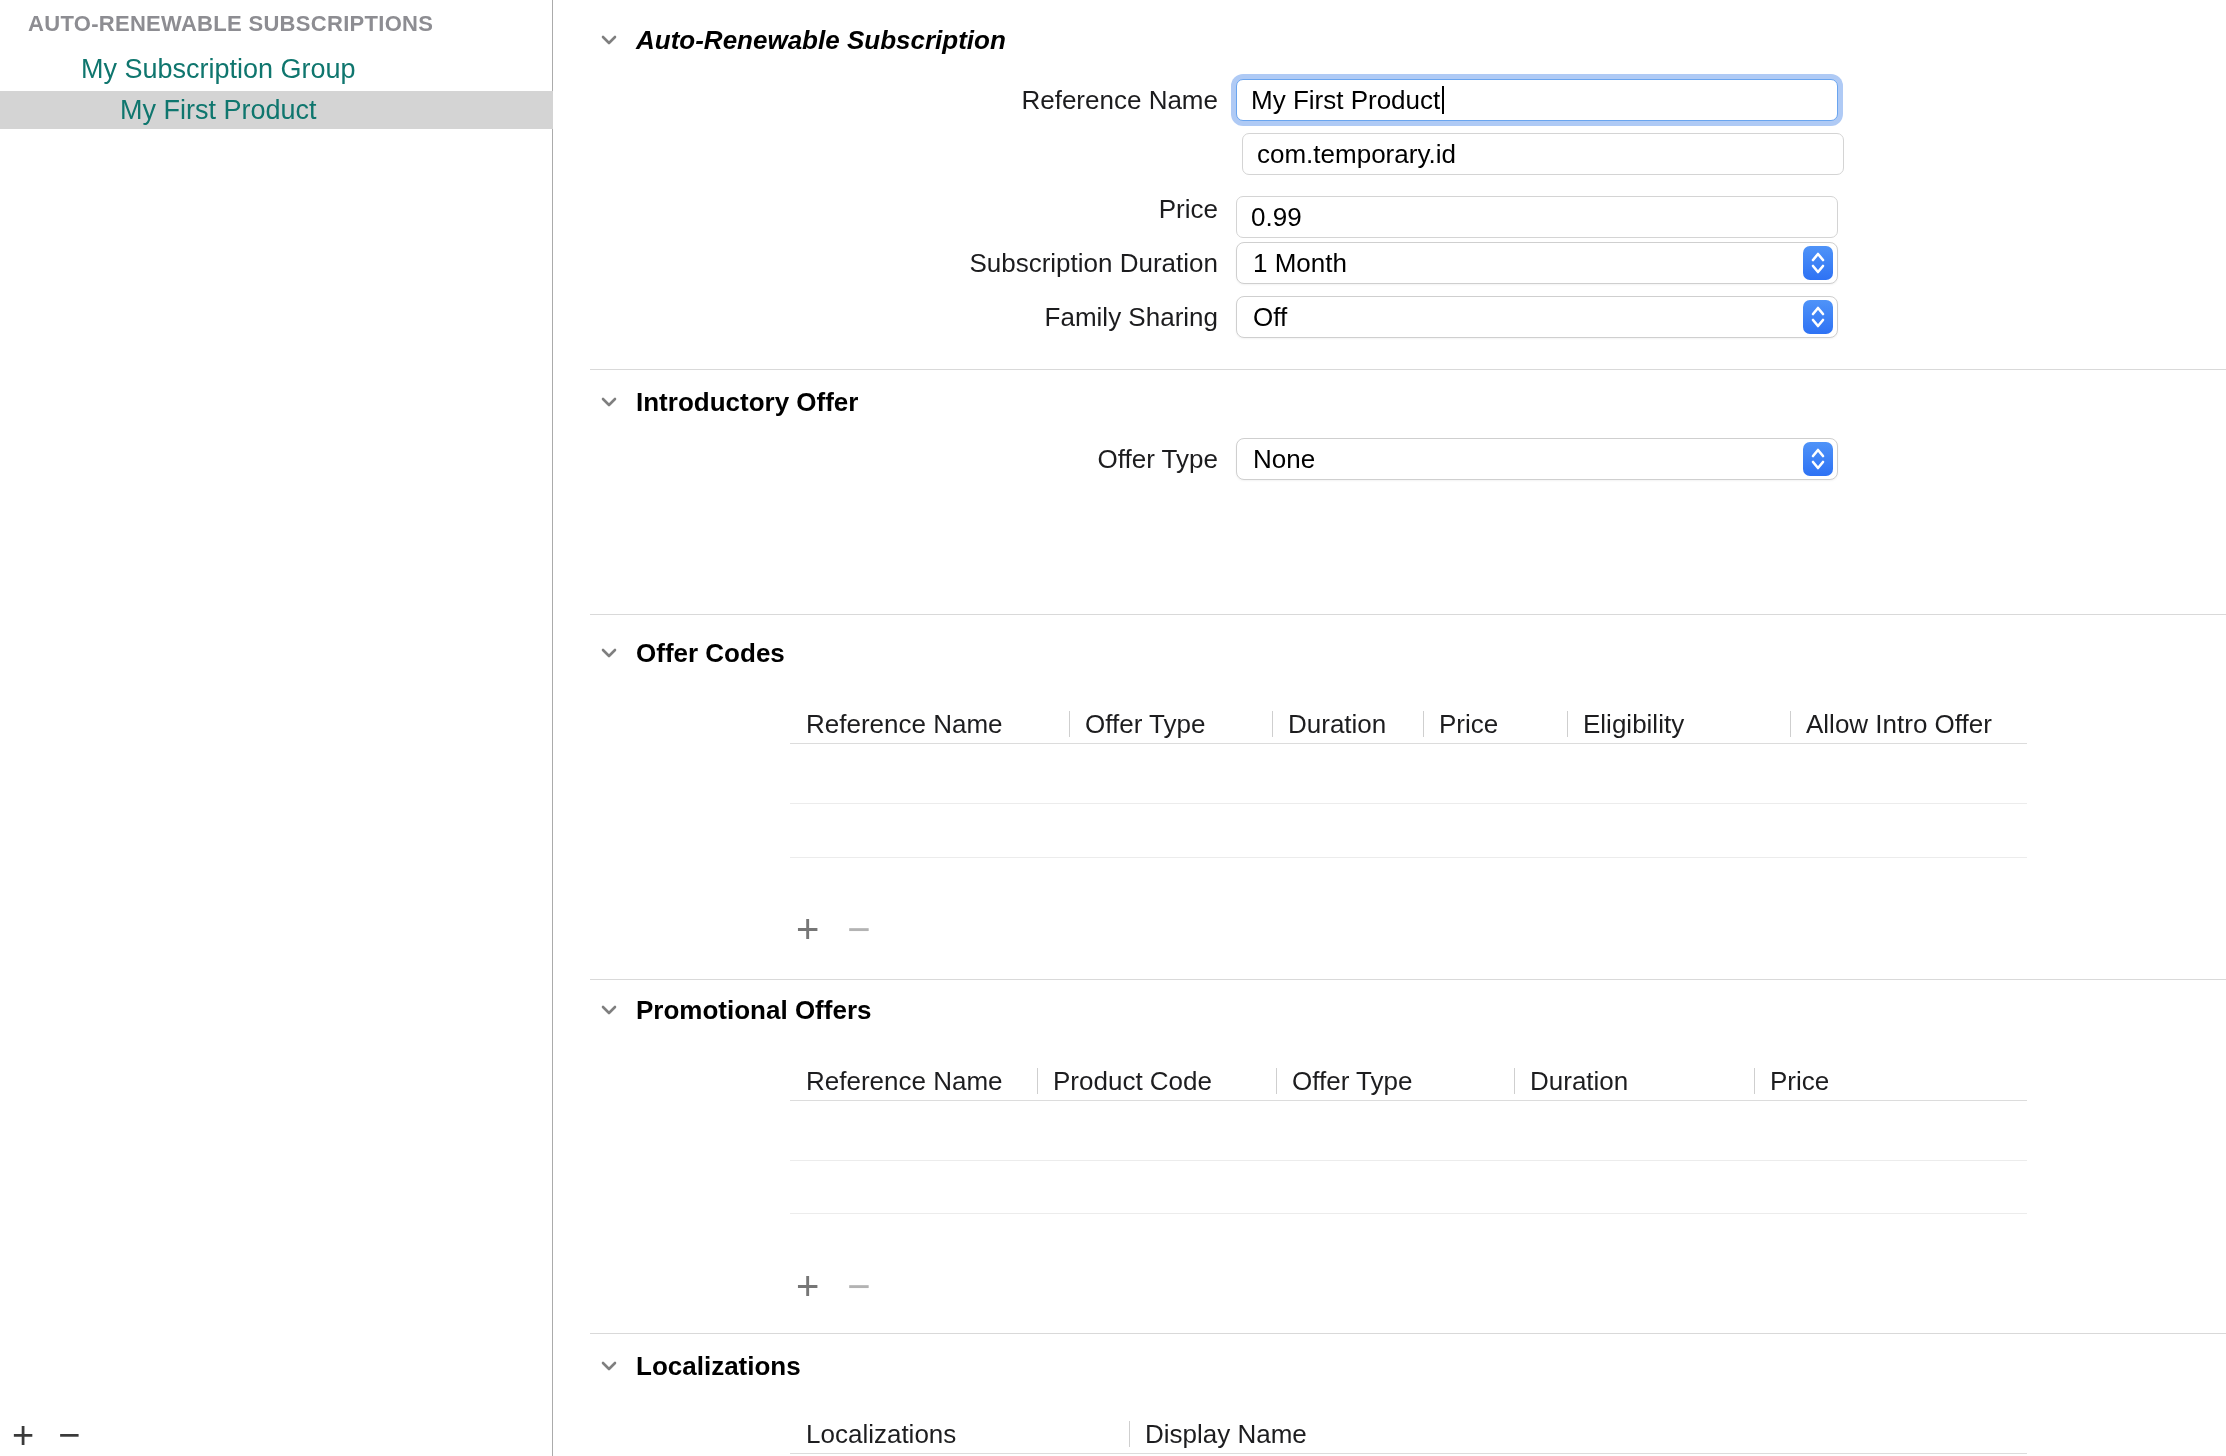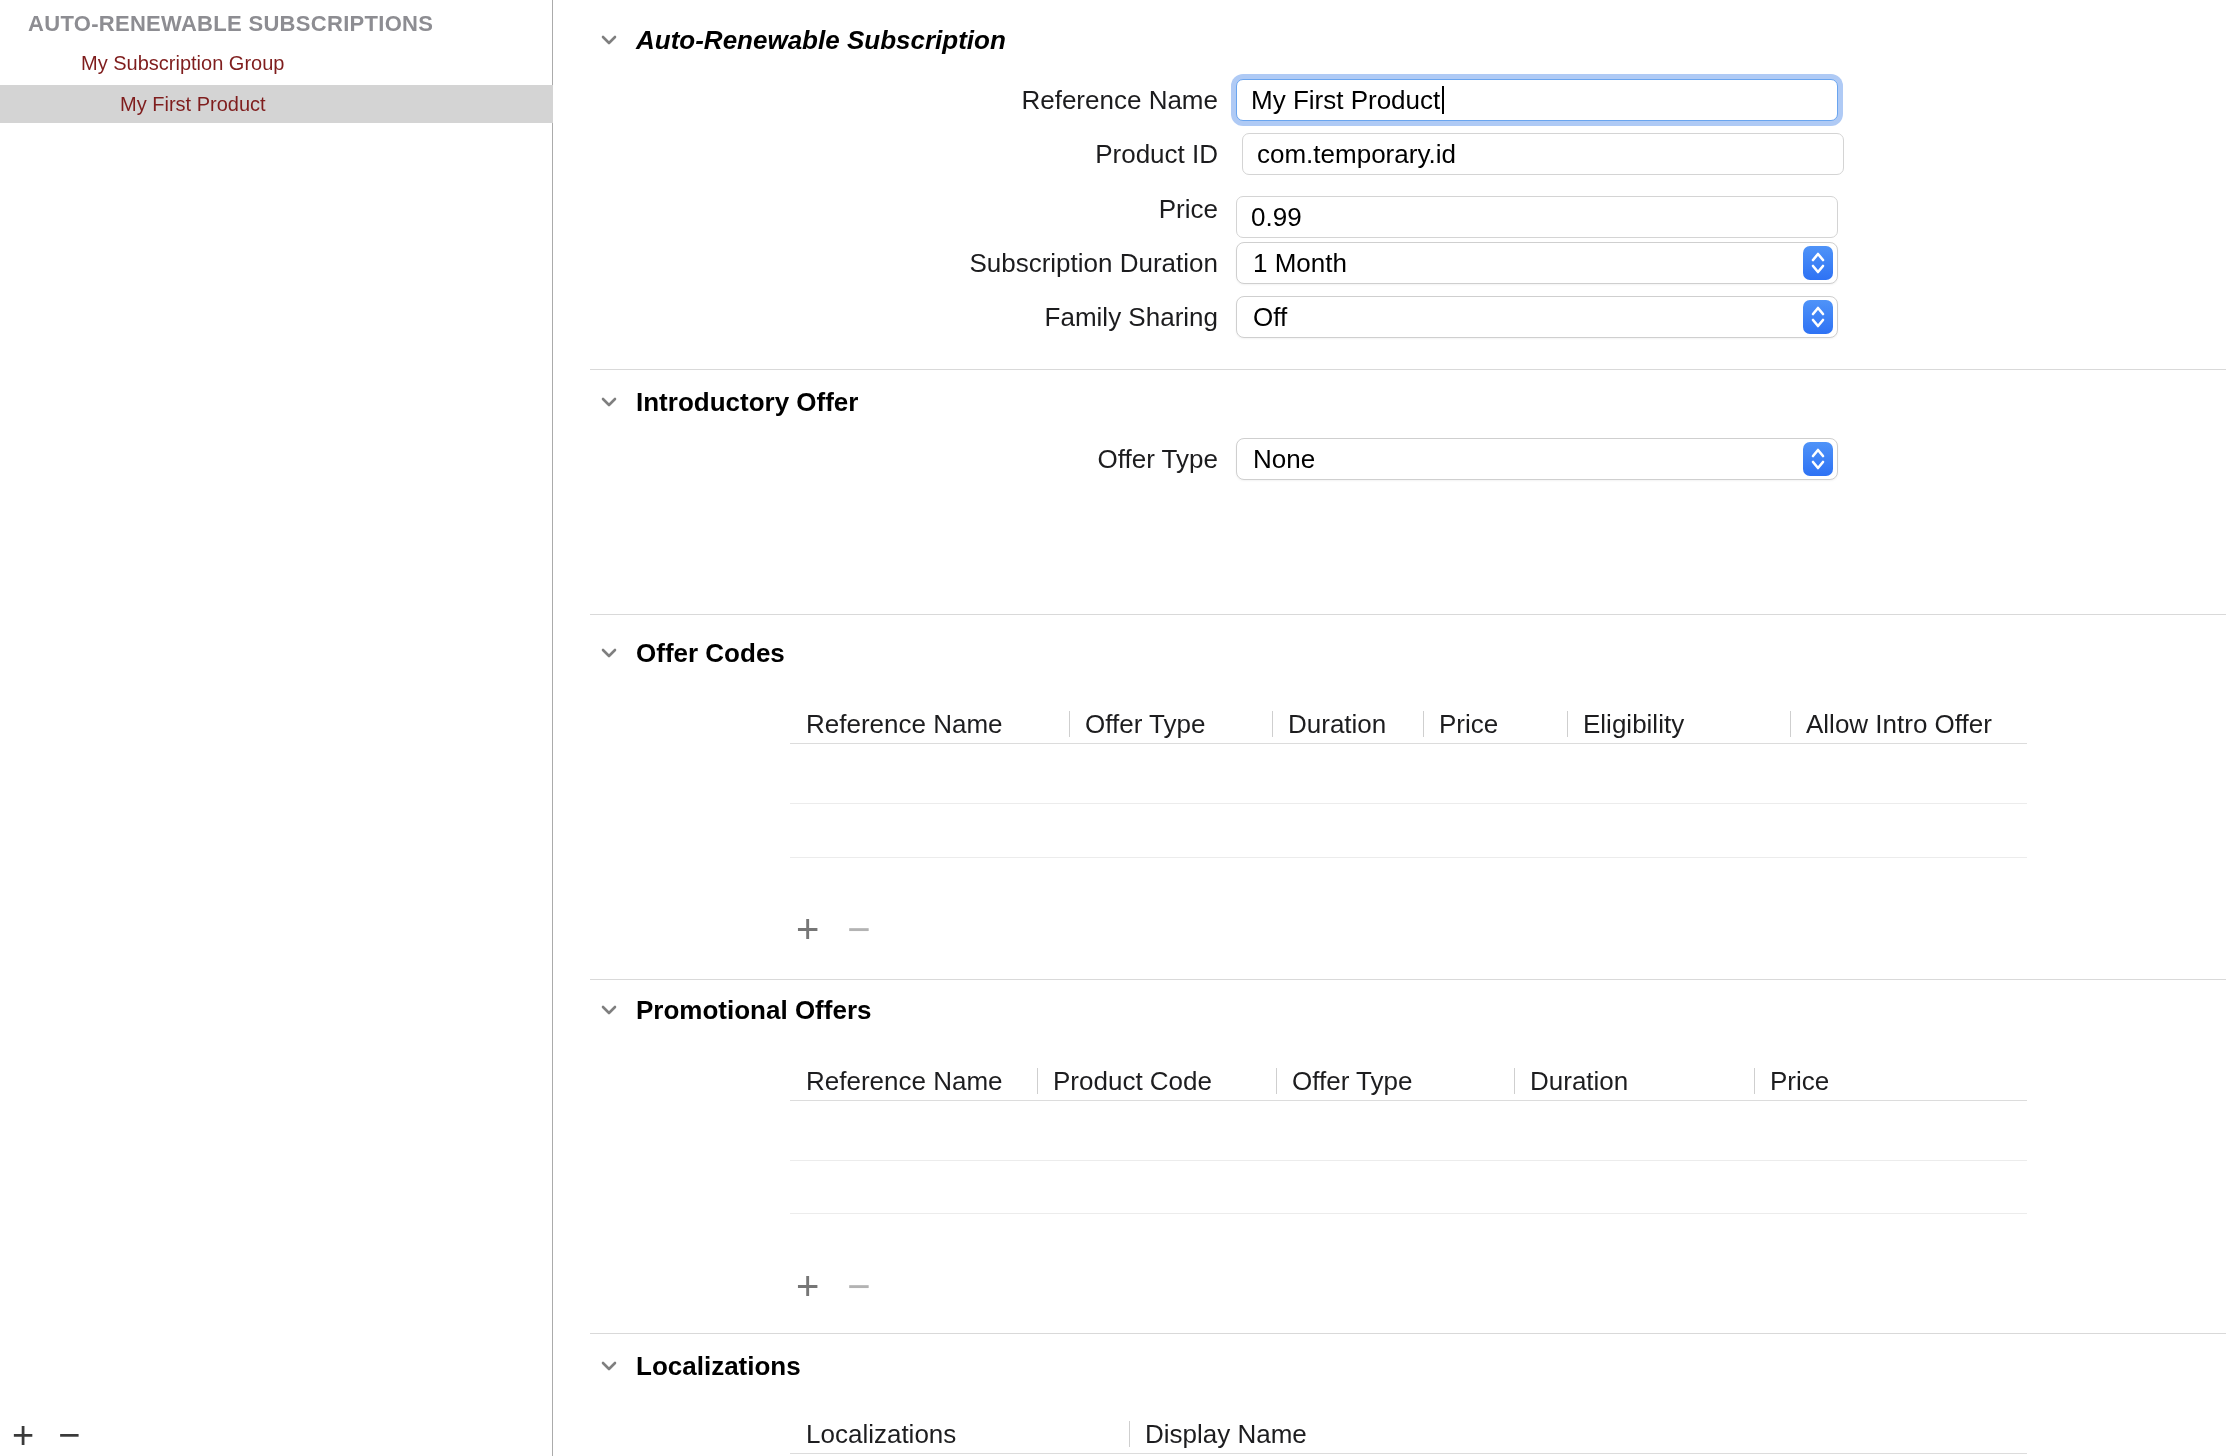--- a/index.html
+++ b/index.html
@@ -5,21 +5,21 @@
   html,body{margin:0;padding:0;}
   body{
     width:2226px;height:1456px;overflow:hidden;background:#ffffff;
     font-family:"Liberation Sans","DejaVu Sans",sans-serif;color:#1a1a1a;
   }
   .stage{position:relative;width:2226px;height:1456px;background:#ffffff;}
 
   
   .sidebar{position:absolute;left:0;top:0;width:553px;height:1456px;background:#ffffff;border-right:1px solid #ababab;box-sizing:border-box;}
   .sidebar-header{position:absolute;left:28px;top:11px;font-size:22px;font-weight:bold;color:#8d8d92;letter-spacing:.3px;white-space:nowrap;}
-  .sb-item{position:absolute;left:0;width:553px;height:38px;line-height:38px;font-size:20px;color:#7f1d1d;box-sizing:border-box;white-space:nowrap;cursor:default;}
+  .sb-item{position:absolute;left:0;width:553px;height:38px;line-height:38px;font-size:27px;color:#0f766e;box-sizing:border-box;white-space:nowrap;cursor:default;margin-top:6px;}
   .sb-item.group{top:44px;padding-left:81px;}
   .sb-item.product{top:85px;padding-left:120px;background:#d4d4d4;}
   .sb-bottom{position:absolute;left:12px;top:1414px;display:flex;gap:24px;align-items:center;}
   .sb-bottom .glyph{font-size:38px;line-height:42px;color:#3a3a3a;cursor:default;}
 
   
   .section-header{position:absolute;left:596px;height:32px;display:flex;align-items:center;gap:14px;}
   .section-title{font-size:26px;font-weight:bold;color:#000;white-space:nowrap;}
   .chev{display:inline-flex;align-items:center;justify-content:center;width:26px;height:26px;}
 
@@ -70,21 +70,20 @@
         </svg>
     </span>
     <span class="section-title">Auto-Renewable Subscription</span>
   </div>
 
   <div class="field-label" style="top:82px;">Reference Name</div>
   <div class="text-field focused" style="top:79px;" role="textbox">
     <span>My First Product</span><span class="caret"></span>
   </div>
 
-  <div class="field-label" style="top:136px;">Product ID</div>
   <input class="text-field" style="top: 133px; margin-left: 6px;" value="com.temporary.id">
 
   <div class="field-label" style="top:191px;">Price</div>
   <input class="text-field" style="top: 196px;" value="0.99">
 
   <div class="field-label" style="top:245px;">Subscription Duration</div>
   <div class="popup" style="top:242px;">
     <span>1 Month</span>
     <span class="stepper">
       <svg width="18" height="26" viewBox="0 0 18 26">

